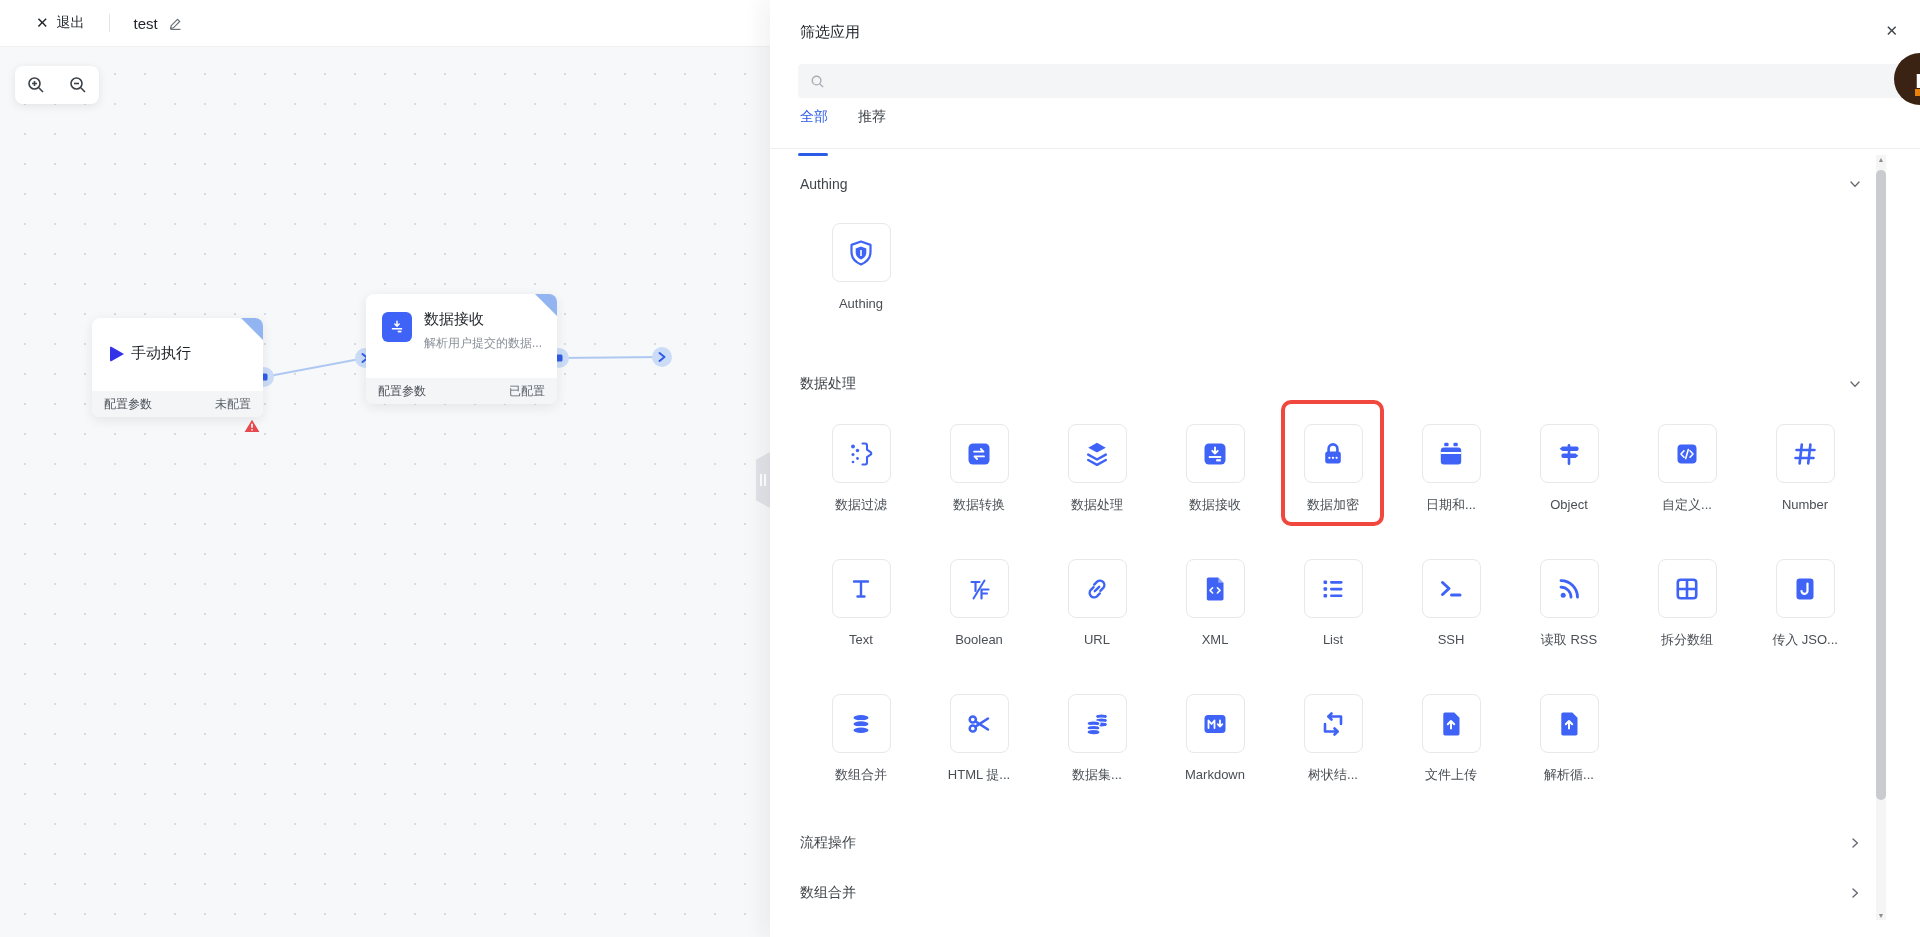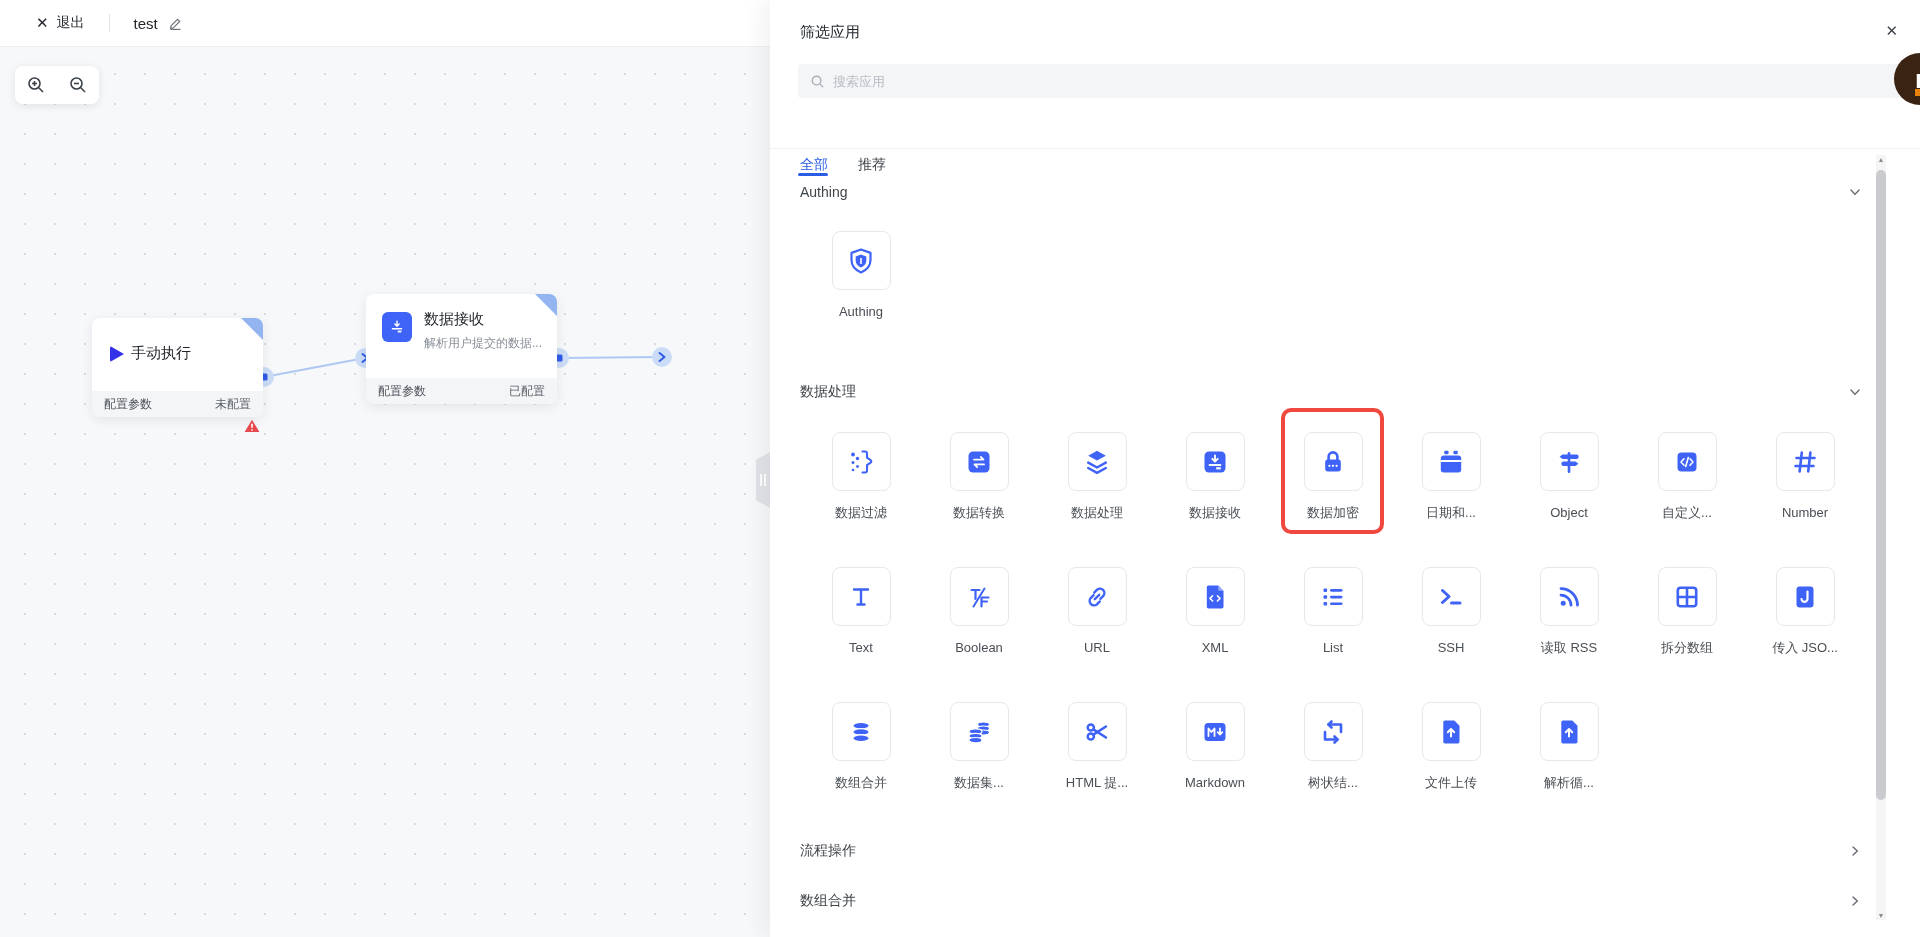--- a/index.html
+++ b/index.html
@@ -56,27 +56,27 @@
   .panel { position:absolute; left:770px; top:0; width:1150px; height:937px; background:#fff;
     box-shadow:-8px 0 20px rgba(31,35,41,.06); z-index:5; }
   .panel-title { position:absolute; left:30px; top:23px; font-size:15px; color:#1f2329; }
   .panel-close { position:absolute; right:22px; top:22px; font-size:15px; color:#42474d; cursor:pointer; }
   .search-box { position:absolute; left:28px; top:64px; width:1108px; height:34px; background:#f4f5f6;
     border-radius:4px; display:flex; align-items:center; padding:0 12px; }
   .search-box input { border:none; outline:none; background:transparent; font-size:13px; color:#1f2329;
     margin-left:8px; width:100%; font-family:inherit; }
   .search-box input::placeholder { color:#b7bcc4; }
   .tabs { position:absolute; left:30px; top:108px; display:flex; gap:30px; }
-  .tab { font-size:14px; color:#42474d; padding-bottom:2px; position:relative; cursor:pointer;margin-top:48px; }
+  .tab { font-size:14px; color:#42474d; padding-bottom:30px; position:relative; cursor:pointer; }
   .tab.active { color:#2b5ce6; }
   .tab.active::after { content:""; position:absolute; left:-2px; bottom:0; width:30px; height:3px;
     background:#2b5ce6; border-radius:2px; }
   .tab-divider { position:absolute; left:0; top:148px; width:100%; height:1px; background:#eef0f2; }
 
-  .panel-scroll { position:absolute; left:0; top:166px; width:1150px; height:768px; overflow:hidden; padding:0 30px; }
+  .panel-scroll { position:absolute; left:0; top:158px; width:1150px; height:768px; overflow:hidden; padding:0 30px; }
   .sec-header { display:flex; align-items:center; justify-content:space-between; padding-right:28px; cursor:pointer; }
   .sec-header .sec-title { font-size:14px; color:#3f4449; }
   .sec-header .chev { display:inline-flex; color:#646a73; }
   .app-grid { display:grid; grid-template-columns:repeat(9,118px); row-gap:46px; margin:31px 0 0 2px; }
   .app-cell { width:118px; display:flex; flex-direction:column; align-items:center; position:relative; cursor:pointer; }
   .app-card { width:59px; height:59px; background:#fff; border:1px solid #e6e8eb; border-radius:8px;
     display:flex; align-items:center; justify-content:center; color:#3e63f6; }
   .app-card svg { width:30px; height:30px; }
   .app-label { margin-top:14px; font-size:13px; line-height:16px; color:#4a4f55; white-space:nowrap; }
   .hl-ring { position:absolute; left:7px; top:-24px; width:103px; height:126px; border:4px solid #f0483e;
@@ -197,21 +197,20 @@
     <div class="panel-title">筛选应用</div>
     <span class="panel-close">✕</span>
 
     <div class="search-box">
       <span style="display:inline-flex;color:#a9aeb6;">
         <svg width="15" height="15" viewBox="0 0 16 16" fill="none" stroke="currentColor" stroke-width="1.5">
             <circle cx="7" cy="7" r="4.6"></circle>
             <path d="M10.6 10.6L14 14"></path>
           </svg>
       </span>
-      <input type="text" placeholder="搜索应用" style="">
     </div>
 
     <div class="tabs">
       <span class="tab active">全部</span>
       <span class="tab">推荐</span>
     </div>
     <div class="tab-divider"></div>
 
     <div class="panel-scroll">
         <div class="sec-header" style="margin-top: 18px;">
@@ -481,51 +480,51 @@
                   </g>
                 </svg>
               </span>
             </div>
             <div class="app-label">数组合并</div>
           </div>
           <div class="app-cell">
             <div class="app-card">
               <span style="display: inline-flex;">
                 <svg viewBox="0 0 30 30">
+                  <g fill="none" stroke="currentColor" stroke-linecap="round" stroke-linejoin="round" stroke-width="2.5">
+                    <circle cx="8.8" cy="10.5" r="3.1"></circle>
+                    <circle cx="8.8" cy="19.5" r="3.1"></circle>
+                    <path d="M11.4 12.4L24 20.5M11.4 17.6L24 9.5"></path>
+                  </g>
+                </svg>
+              </span>
+            </div>
+            <div class="app-label">HTML 提...</div>
+          </div>
+          <div class="app-cell">
+            <div class="app-card">
+              <span style="display: inline-flex;">
+                <svg viewBox="0 0 30 30">
                   <g fill="currentColor" stroke="#fff" stroke-width="1.2">
                     <ellipse cx="19.5" cy="7.5" rx="6" ry="2.5"></ellipse>
                     <ellipse cx="19.5" cy="11.5" rx="6" ry="2.5"></ellipse>
                     <ellipse cx="19.5" cy="15.5" rx="6" ry="2.5"></ellipse>
                     <ellipse cx="11.5" cy="14.5" rx="6.5" ry="2.7"></ellipse>
                     <ellipse cx="11.5" cy="19" rx="6.5" ry="2.7"></ellipse>
                     <ellipse cx="11.5" cy="23.2" rx="6.5" ry="2.7"></ellipse>
                   </g>
                 </svg>
               </span>
             </div>
             <div class="app-label">数据集...</div>
           </div>
           <div class="app-cell">
             <div class="app-card">
               <span style="display: inline-flex;">
                 <svg viewBox="0 0 30 30">
-                  <g fill="none" stroke="currentColor" stroke-linecap="round" stroke-linejoin="round" stroke-width="2.5">
-                    <circle cx="8.8" cy="10.5" r="3.1"></circle>
-                    <circle cx="8.8" cy="19.5" r="3.1"></circle>
-                    <path d="M11.4 12.4L24 20.5M11.4 17.6L24 9.5"></path>
-                  </g>
-                </svg>
-              </span>
-            </div>
-            <div class="app-label">HTML 提...</div>
-          </div>
-          <div class="app-cell">
-            <div class="app-card">
-              <span style="display: inline-flex;">
-                <svg viewBox="0 0 30 30">
                   <rect x="4.5" y="6" width="21" height="18" rx="3.5" fill="currentColor"></rect>
                   <path d="M8.5 19v-7.5l3 3.5 3-3.5V19" fill="none" stroke="#fff" stroke-width="1.8" stroke-linecap="round" stroke-linejoin="round"></path>
                   <path d="M20 11.5v6m0 0l-2.3-2.3M20 17.5l2.3-2.3" fill="none" stroke="#fff" stroke-width="1.8" stroke-linecap="round" stroke-linejoin="round"></path>
                 </svg>
               </span>
             </div>
             <div class="app-label">Markdown</div>
           </div>
           <div class="app-cell">
             <div class="app-card">

